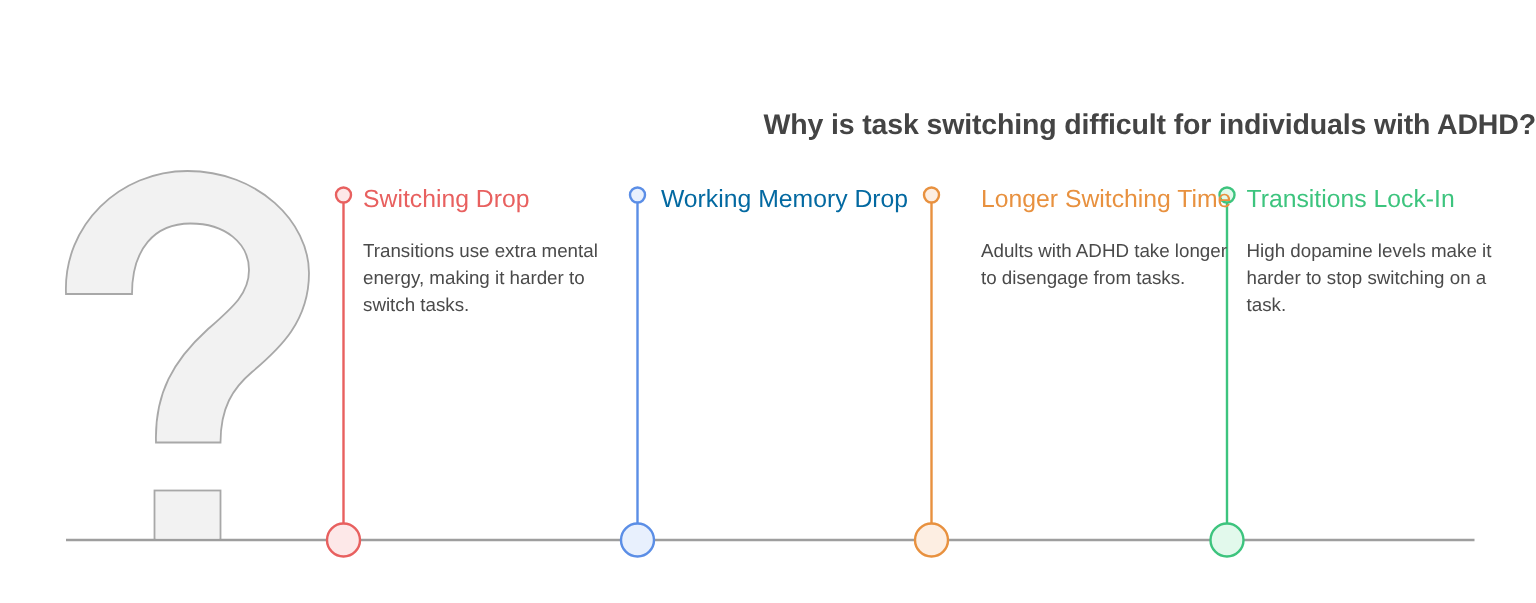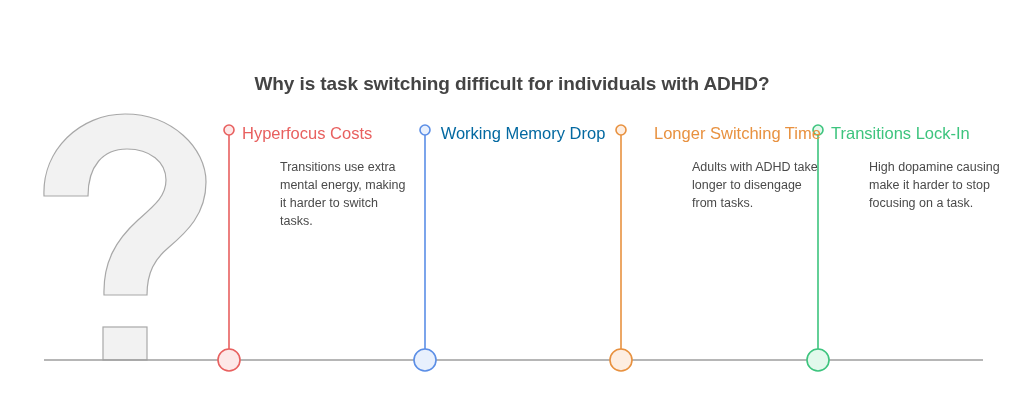--- a/index.html
+++ b/index.html
@@ -1,21 +1,21 @@
 <!DOCTYPE html>
 <html><head>
   <meta charset="utf-8">
   <style>
     html, body { margin: 0; padding: 0; background: #ffffff; }
     body { width: 1024px; height: 402px; position: relative; overflow: hidden; font-family: "Liberation Sans", sans-serif; }
-    .title { position: absolute; left: 0; top: 73px; width: 1024px; text-align: center; font-size: 19px; font-weight: bold; color: #444444; font-family: "Liberation Sans", sans-serif; letter-spacing: -0.1px; }
+    .title { position: absolute; left: 0; top: 73px; width: 1024px; text-align: right; font-size: 19px; font-weight: bold; color: #444444; font-family: "Liberation Sans", sans-serif; letter-spacing: -0.1px; }
     svg.base { position: absolute; left: 0; top: 0; }
     .card { position: absolute; top: 122px; width: 170px; }
     .card .head { font-size: 16.5px; line-height: 22px; margin: 0 0 14px 0; }
-    .card .desc { font-size: 12.5px; line-height: 18px; color: #4a4a4a; margin-left: 38px; }
+    .card .desc { font-size: 12.5px; line-height: 18px; color: #4a4a4a; }
   </style>
 </head>
 <body>
 
 <div class="title">Why is task switching difficult for individuals with ADHD?</div>
 
 <svg class="base" width="1024" height="402" viewBox="0 0 1024 402">
 
   <g>
     <path d="M 44 196
@@ -50,29 +50,29 @@
     <circle cx="621" cy="360" r="11" fill="#fdeee2" stroke="#e8913f" stroke-width="1.6"></circle>
   </g>
   <g>
     <line x1="818" y1="135" x2="818" y2="349" stroke="#3dc47e" stroke-width="1.6"></line>
     <circle cx="818" cy="130" r="5" fill="#e2f9ec" stroke="#3dc47e" stroke-width="1.6"></circle>
     <circle cx="818" cy="360" r="11" fill="#e2f9ec" stroke="#3dc47e" stroke-width="1.6"></circle>
   </g>
 </svg>
 
 <div class="card" style="left:242px;">
-  <div class="head" style="color:#e8605f;">Hyperfocus Costs</div>
+  <div class="head" style="color:#e8605f;">Switching Drop</div>
   <div class="desc">Transitions use extra mental energy, making it harder to switch tasks.</div>
 </div>
 
 <div class="card" style="left:438px;">
   <div class="head" style="color:#0369a1;text-align:center;">Working Memory Drop</div>
 </div>
 
 <div class="card" style="left:654px;">
   <div class="head" style="color:#e8913f;">Longer Switching Time</div>
   <div class="desc">Adults with ADHD take longer to disengage from tasks.</div>
 </div>
 
 <div class="card" style="left:831px;">
   <div class="head" style="color:#3dc47e;">Transitions Lock-In</div>
-  <div class="desc">High dopamine causing make it harder to stop focusing on a task.</div>
+  <div class="desc">High dopamine levels make it harder to stop switching on a task.</div>
 </div>
 
 </body></html>

